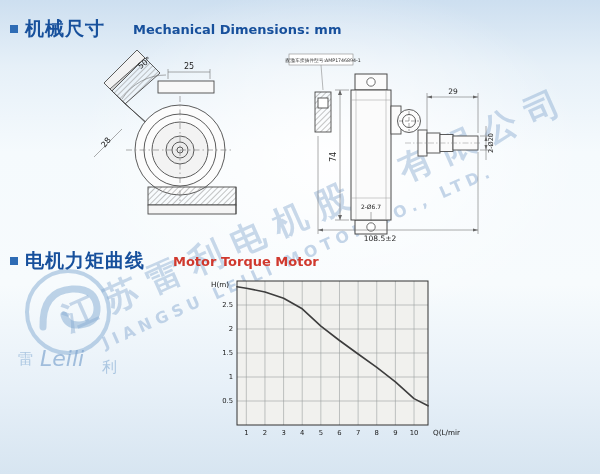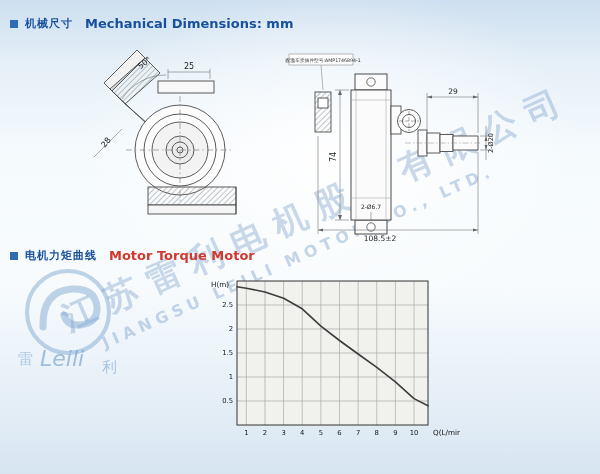--- a/index.html
+++ b/index.html
@@ -4,22 +4,22 @@
 <style>
   *{margin:0;padding:0;box-sizing:border-box}
   html,body{width:600px;height:474px;overflow:hidden;font-family:"DejaVu Sans","Liberation Sans",sans-serif}
   .page{position:relative;width:600px;height:474px;overflow:hidden;
     background:
       radial-gradient(ellipse 340px 230px at 55% 33%, rgba(255,255,255,.95), rgba(255,255,255,0) 75%),
       linear-gradient(180deg,#cddff0 0%,#e6f0f8 14%,#f5fafd 32%,#f7fbfd 60%,#e7f0f8 82%,#d7e5f1 100%);}
   .abs{position:absolute;z-index:2}
   .sec{position:absolute;display:flex;align-items:center;z-index:4}
   .bullet{width:8px;height:8px;background:#2e6cb5;margin-right:7px;flex:none}
-  .zh{font-size:11px;font-weight:bold;color:#17509c;letter-spacing:1px}
-  .en{font-size:13px;font-weight:bold;color:#17509c;margin-left:12px}
+  .zh{font-size:19px;font-weight:bold;color:#17509c;letter-spacing:1px}
+  .en{font-size:13px;font-weight:bold;color:#17509c;margin-left:28px}
   .en.red{color:#d0392e}
   .watermark{position:absolute;left:55px;top:300px;z-index:1;transform:rotate(-24deg);transform-origin:0 0;pointer-events:none;white-space:nowrap}
   .wm-zh{font-size:34px;letter-spacing:12px;color:rgba(128,165,206,.42);font-weight:bold}
   .wm-en{font-size:16px;letter-spacing:5px;color:rgba(128,165,206,.45);margin-top:4px;padding-left:26px;font-weight:bold}
   .wm-logo{position:absolute;left:10px;top:260px;z-index:1;pointer-events:none}
   svg text{font-family:"DejaVu Sans","Liberation Sans",sans-serif}
 </style>
 </head>
 <body>
 

